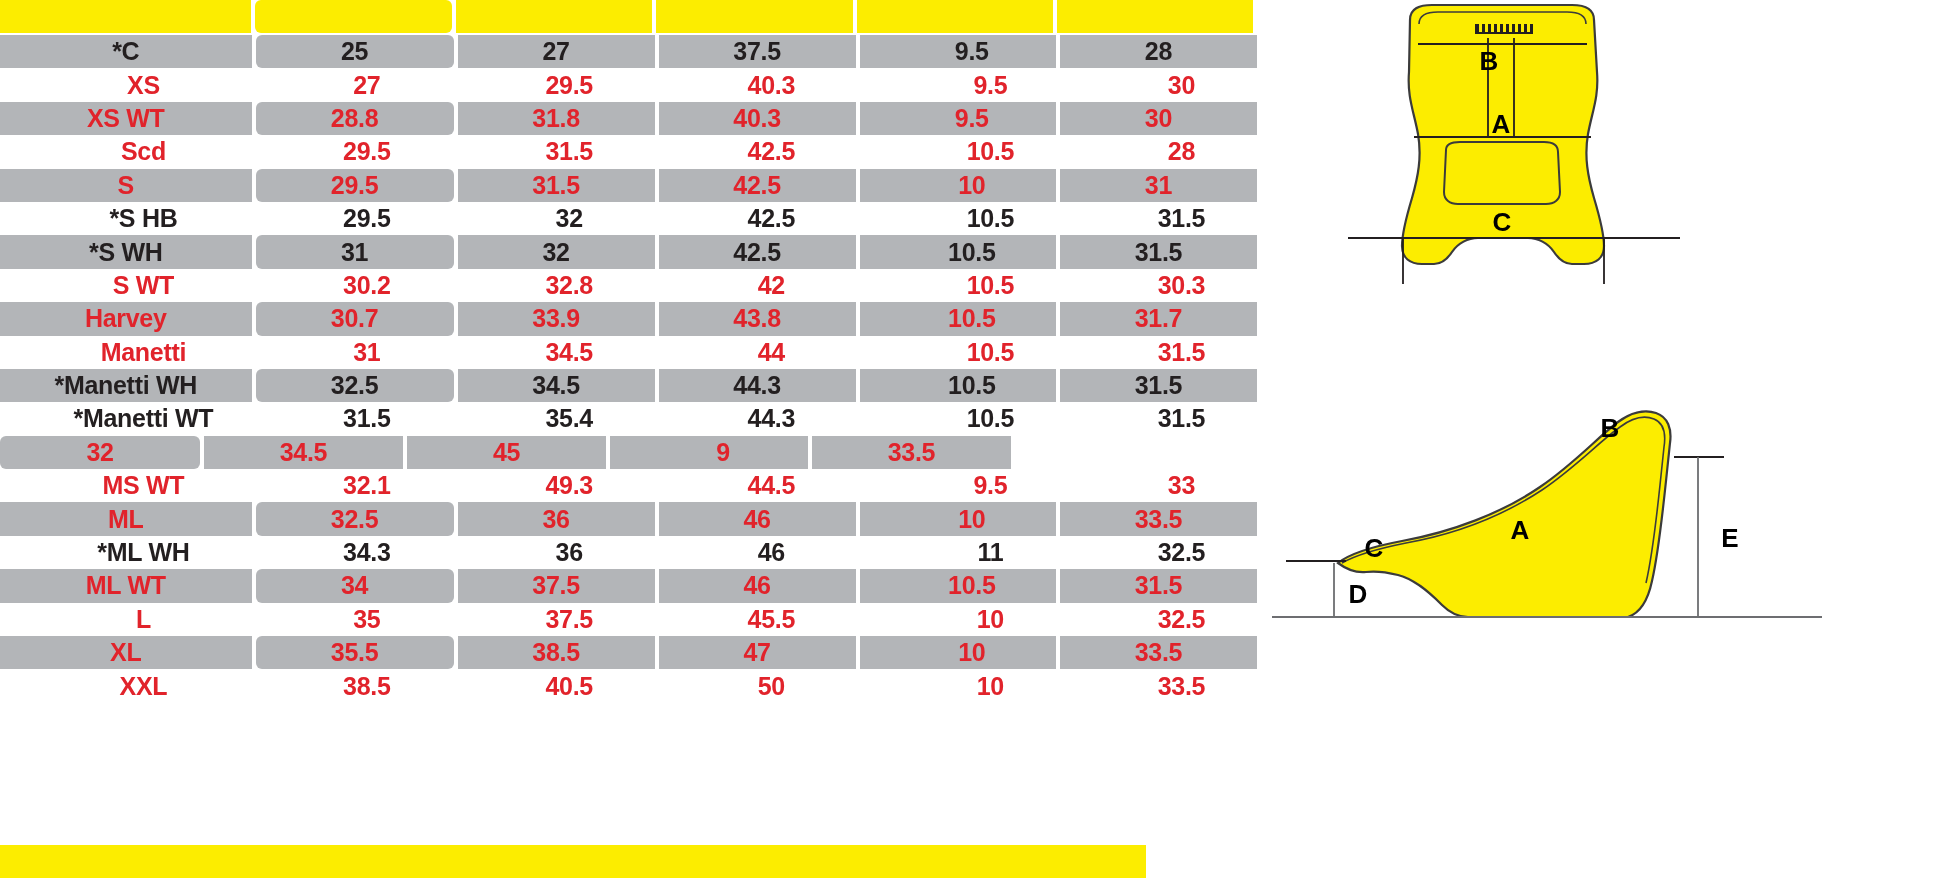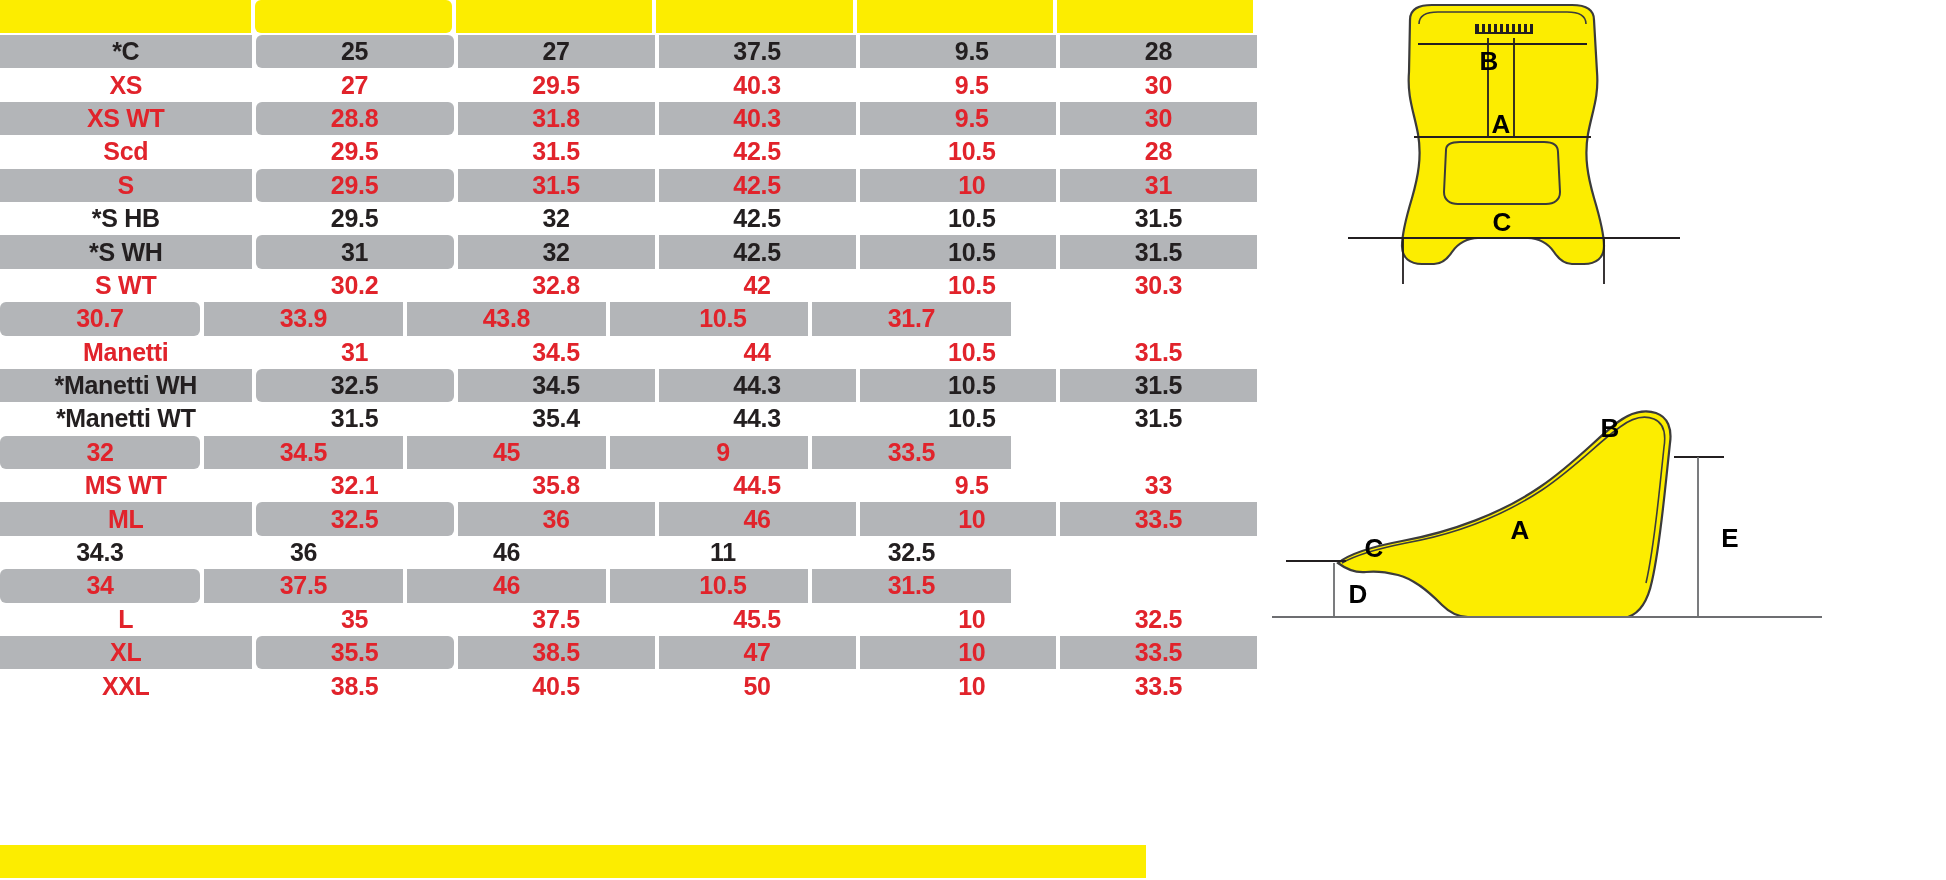--- a/index.html
+++ b/index.html
@@ -62,21 +62,21 @@
 
   
   .c0 { width: 254px; }
   .c1 { width: 200px; border-radius: 6px; }
   .c2 { width: 199px; }
   .c3 { width: 199px; }
   .c4 { width: 198px; padding-left: 28px; }
   .c5 { width: 199px; }
 
   .row.shade .cell { background: #b3b5b8; }
-  .row.plain .cell { background: #ffffff; }
+  .row.plain .cell { background: #ffffff; margin-left: 47px; }
   .row.red   .cell { color: #e1232b; }
   .row.black .cell { color: #231f20; }
 
   
   #diagrams {
     position: absolute;
     left: 1262px; top: 0;
     width: 684px; height: 880px;
   }
   #front-view { position: absolute; left: 30px; top: 2px; }
@@ -163,20 +163,21 @@
         </div>
         <div class="row plain red">
           <div class="cell c0">S WT</div>
           <div class="cell c1">30.2</div>
           <div class="cell c2">32.8</div>
           <div class="cell c3">42</div>
           <div class="cell c4">10.5</div>
           <div class="cell c5">30.3</div>
         </div>
         <div class="row shade red">
+          <div class="cell c0">Harvey</div>
           <div class="cell c1">30.7</div>
           <div class="cell c2">33.9</div>
           <div class="cell c3">43.8</div>
           <div class="cell c4">10.5</div>
           <div class="cell c5">31.7</div>
         </div>
         <div class="row plain red">
           <div class="cell c0">Manetti</div>
           <div class="cell c1">31</div>
           <div class="cell c2">34.5</div>
@@ -203,41 +204,43 @@
         <div class="row shade red">
           <div class="cell c1">32</div>
           <div class="cell c2">34.5</div>
           <div class="cell c3">45</div>
           <div class="cell c4">9</div>
           <div class="cell c5">33.5</div>
         </div>
         <div class="row plain red">
           <div class="cell c0">MS WT</div>
           <div class="cell c1">32.1</div>
-          <div class="cell c2">35.8</div>
+          <div class="cell c2">49.3</div>
           <div class="cell c3">44.5</div>
           <div class="cell c4">9.5</div>
           <div class="cell c5">33</div>
         </div>
         <div class="row shade red">
           <div class="cell c0">ML</div>
           <div class="cell c1">32.5</div>
           <div class="cell c2">36</div>
           <div class="cell c3">46</div>
           <div class="cell c4">10</div>
           <div class="cell c5">33.5</div>
         </div>
         <div class="row plain black">
+          <div class="cell c0">*ML WH</div>
           <div class="cell c1">34.3</div>
           <div class="cell c2">36</div>
           <div class="cell c3">46</div>
           <div class="cell c4">11</div>
           <div class="cell c5">32.5</div>
         </div>
         <div class="row shade red">
+          <div class="cell c0">ML WT</div>
           <div class="cell c1">34</div>
           <div class="cell c2">37.5</div>
           <div class="cell c3">46</div>
           <div class="cell c4">10.5</div>
           <div class="cell c5">31.5</div>
         </div>
         <div class="row plain red">
           <div class="cell c0">L</div>
           <div class="cell c1">35</div>
           <div class="cell c2">37.5</div>

